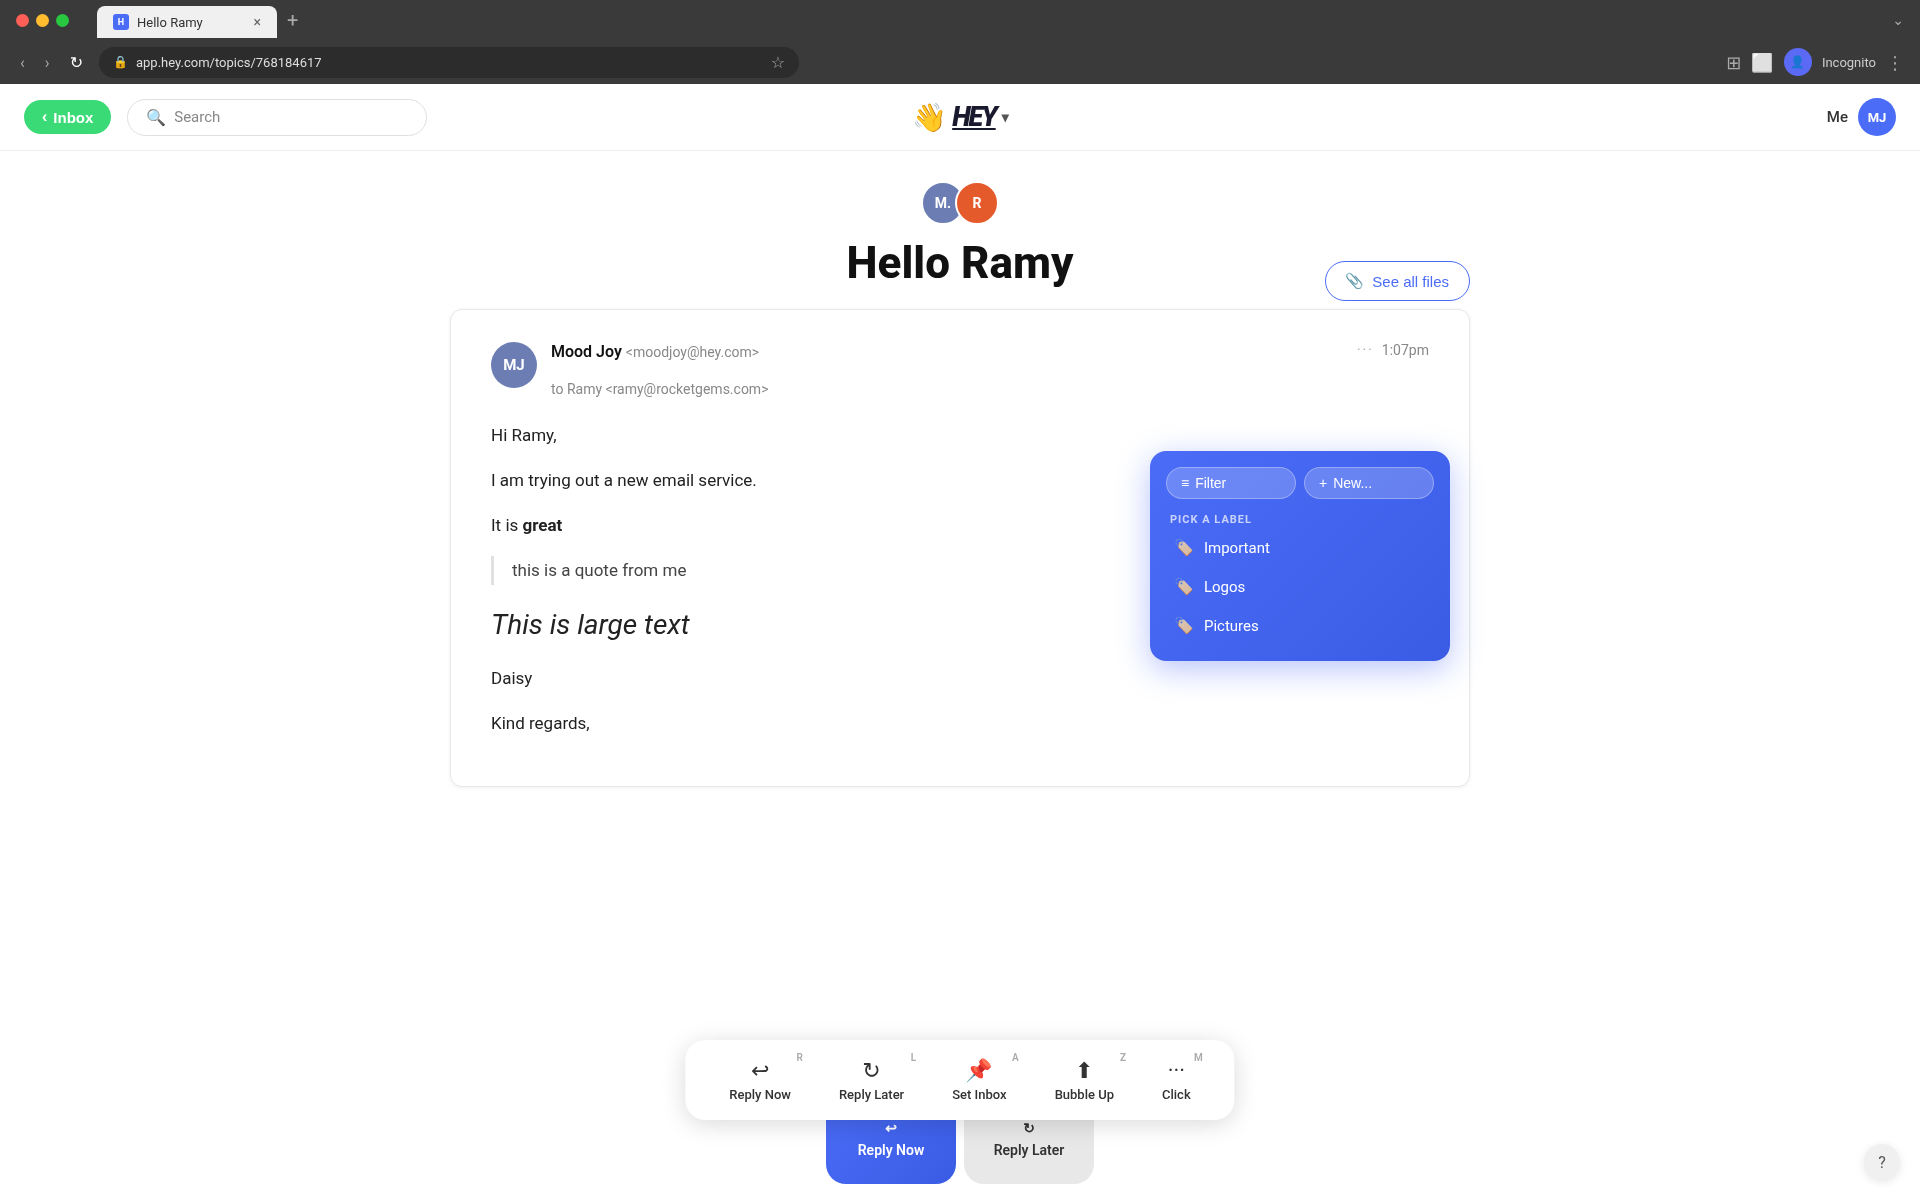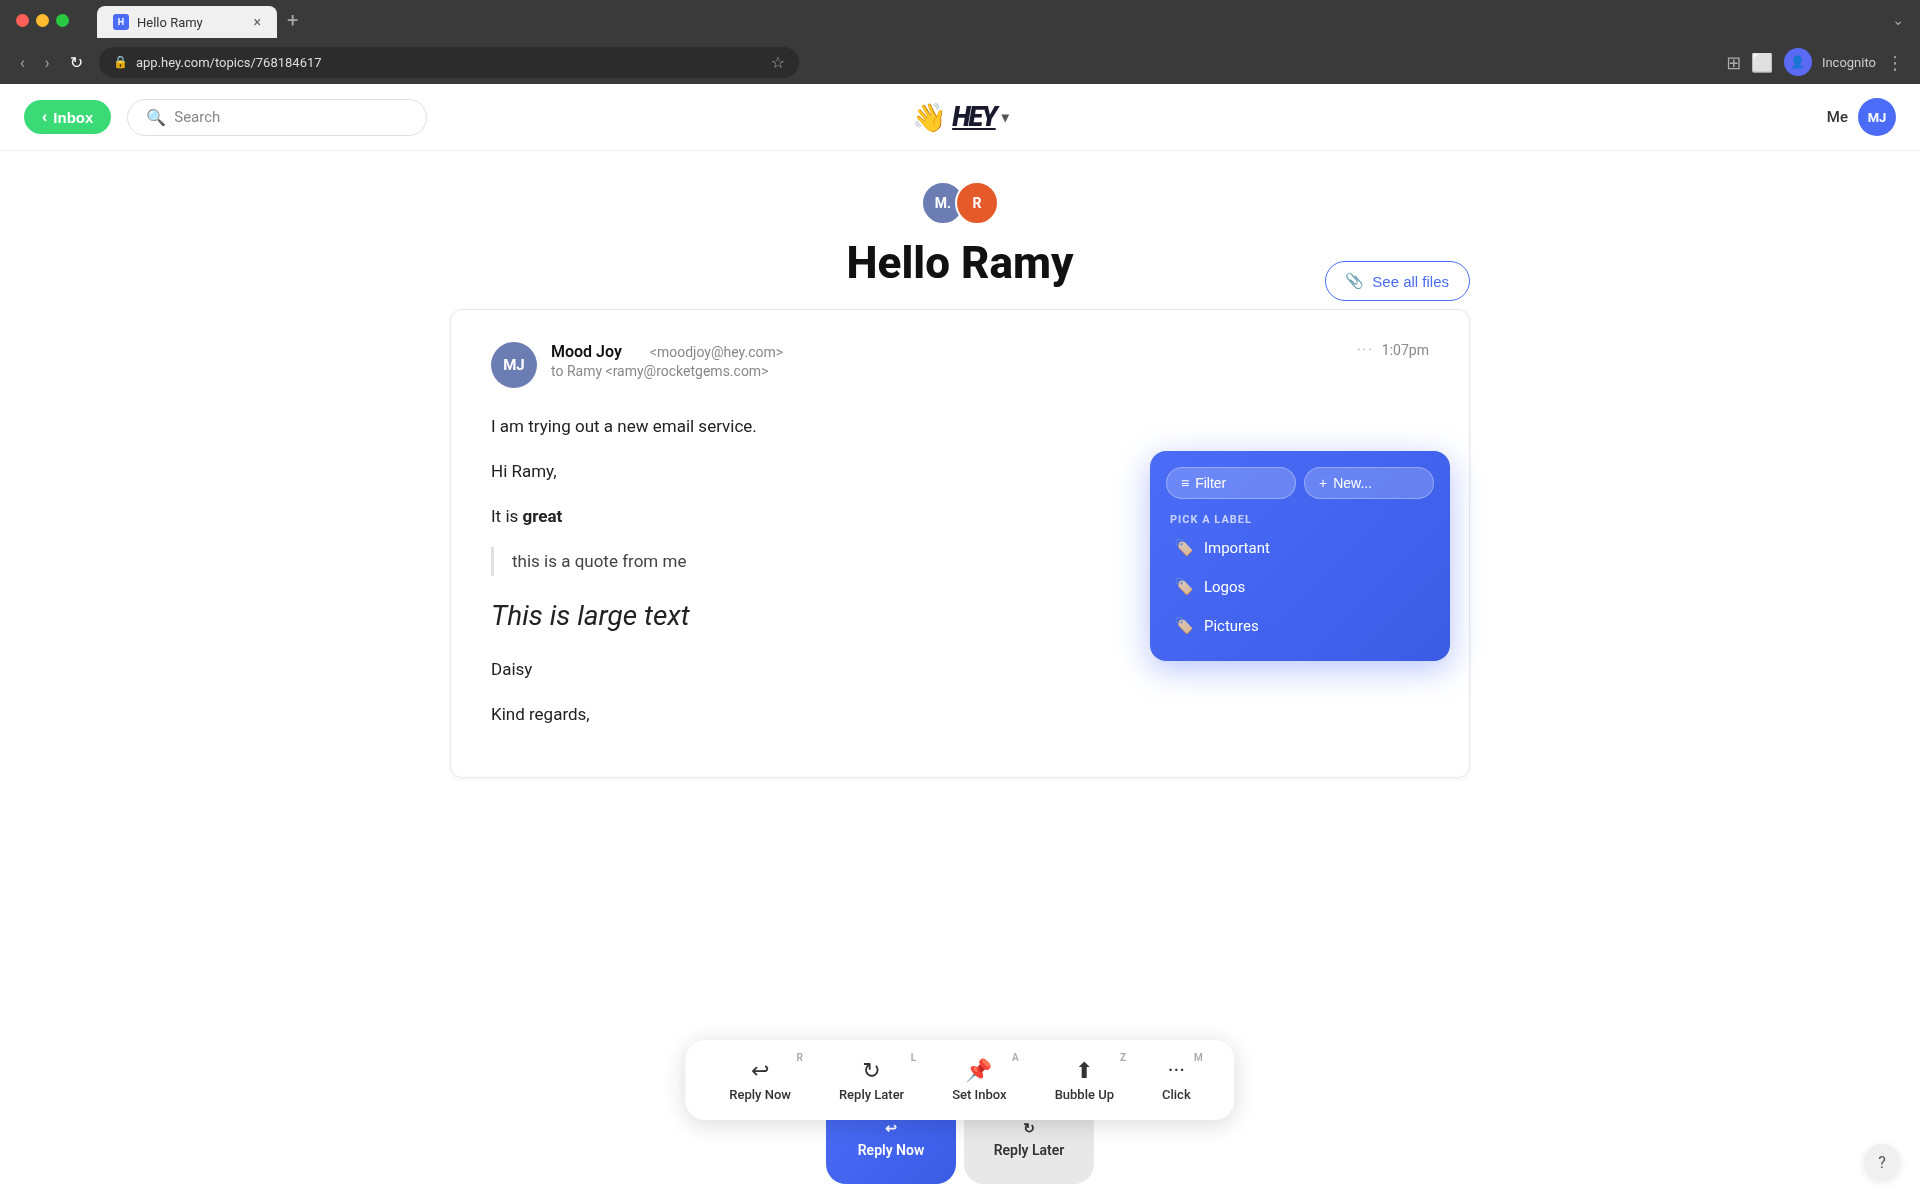--- a/index.html
+++ b/index.html
@@ -309,26 +309,25 @@
     }
     .sender-name {
       font-size: 16px;
       font-weight: 600;
       color: #111;
     }
     .sender-email {
       font-size: 14px;
       color: #888;
       font-weight: 400;
-      margin-left: 24px;
     }
     .recipient-line {
       font-size: 14px;
       color: #888;
-      margin-top: 2px;
+      margin-top: 20px;
     }
     .email-time {
       font-size: 14px;
       color: #888;
       display: flex;
       align-items: center;
       gap: 8px;
     }
     .email-more { color: #aaa; letter-spacing: 2px; cursor: pointer; }
 
@@ -614,22 +613,22 @@
           </div>
           <div class="recipient-line">to Ramy &lt;ramy@rocketgems.com&gt;</div>
         </div>
         <div class="email-time">
           <span class="email-more">···</span>
           <span>1:07pm</span>
         </div>
       </div>
 
       <div class="email-body">
+        <p>Hi Ramy,</p>
         <p>I am trying out a new email service.</p>
-        <p>Hi Ramy,</p>
         <p>
           <span>It is </span><span class="bold">great</span>
         </p>
         <div class="quote">
           <span>this is a quote from me</span>
         </div>
         <p class="large">This is large text</p>
         <p>Daisy</p>
         <p>Kind regards,</p>
       </div>

